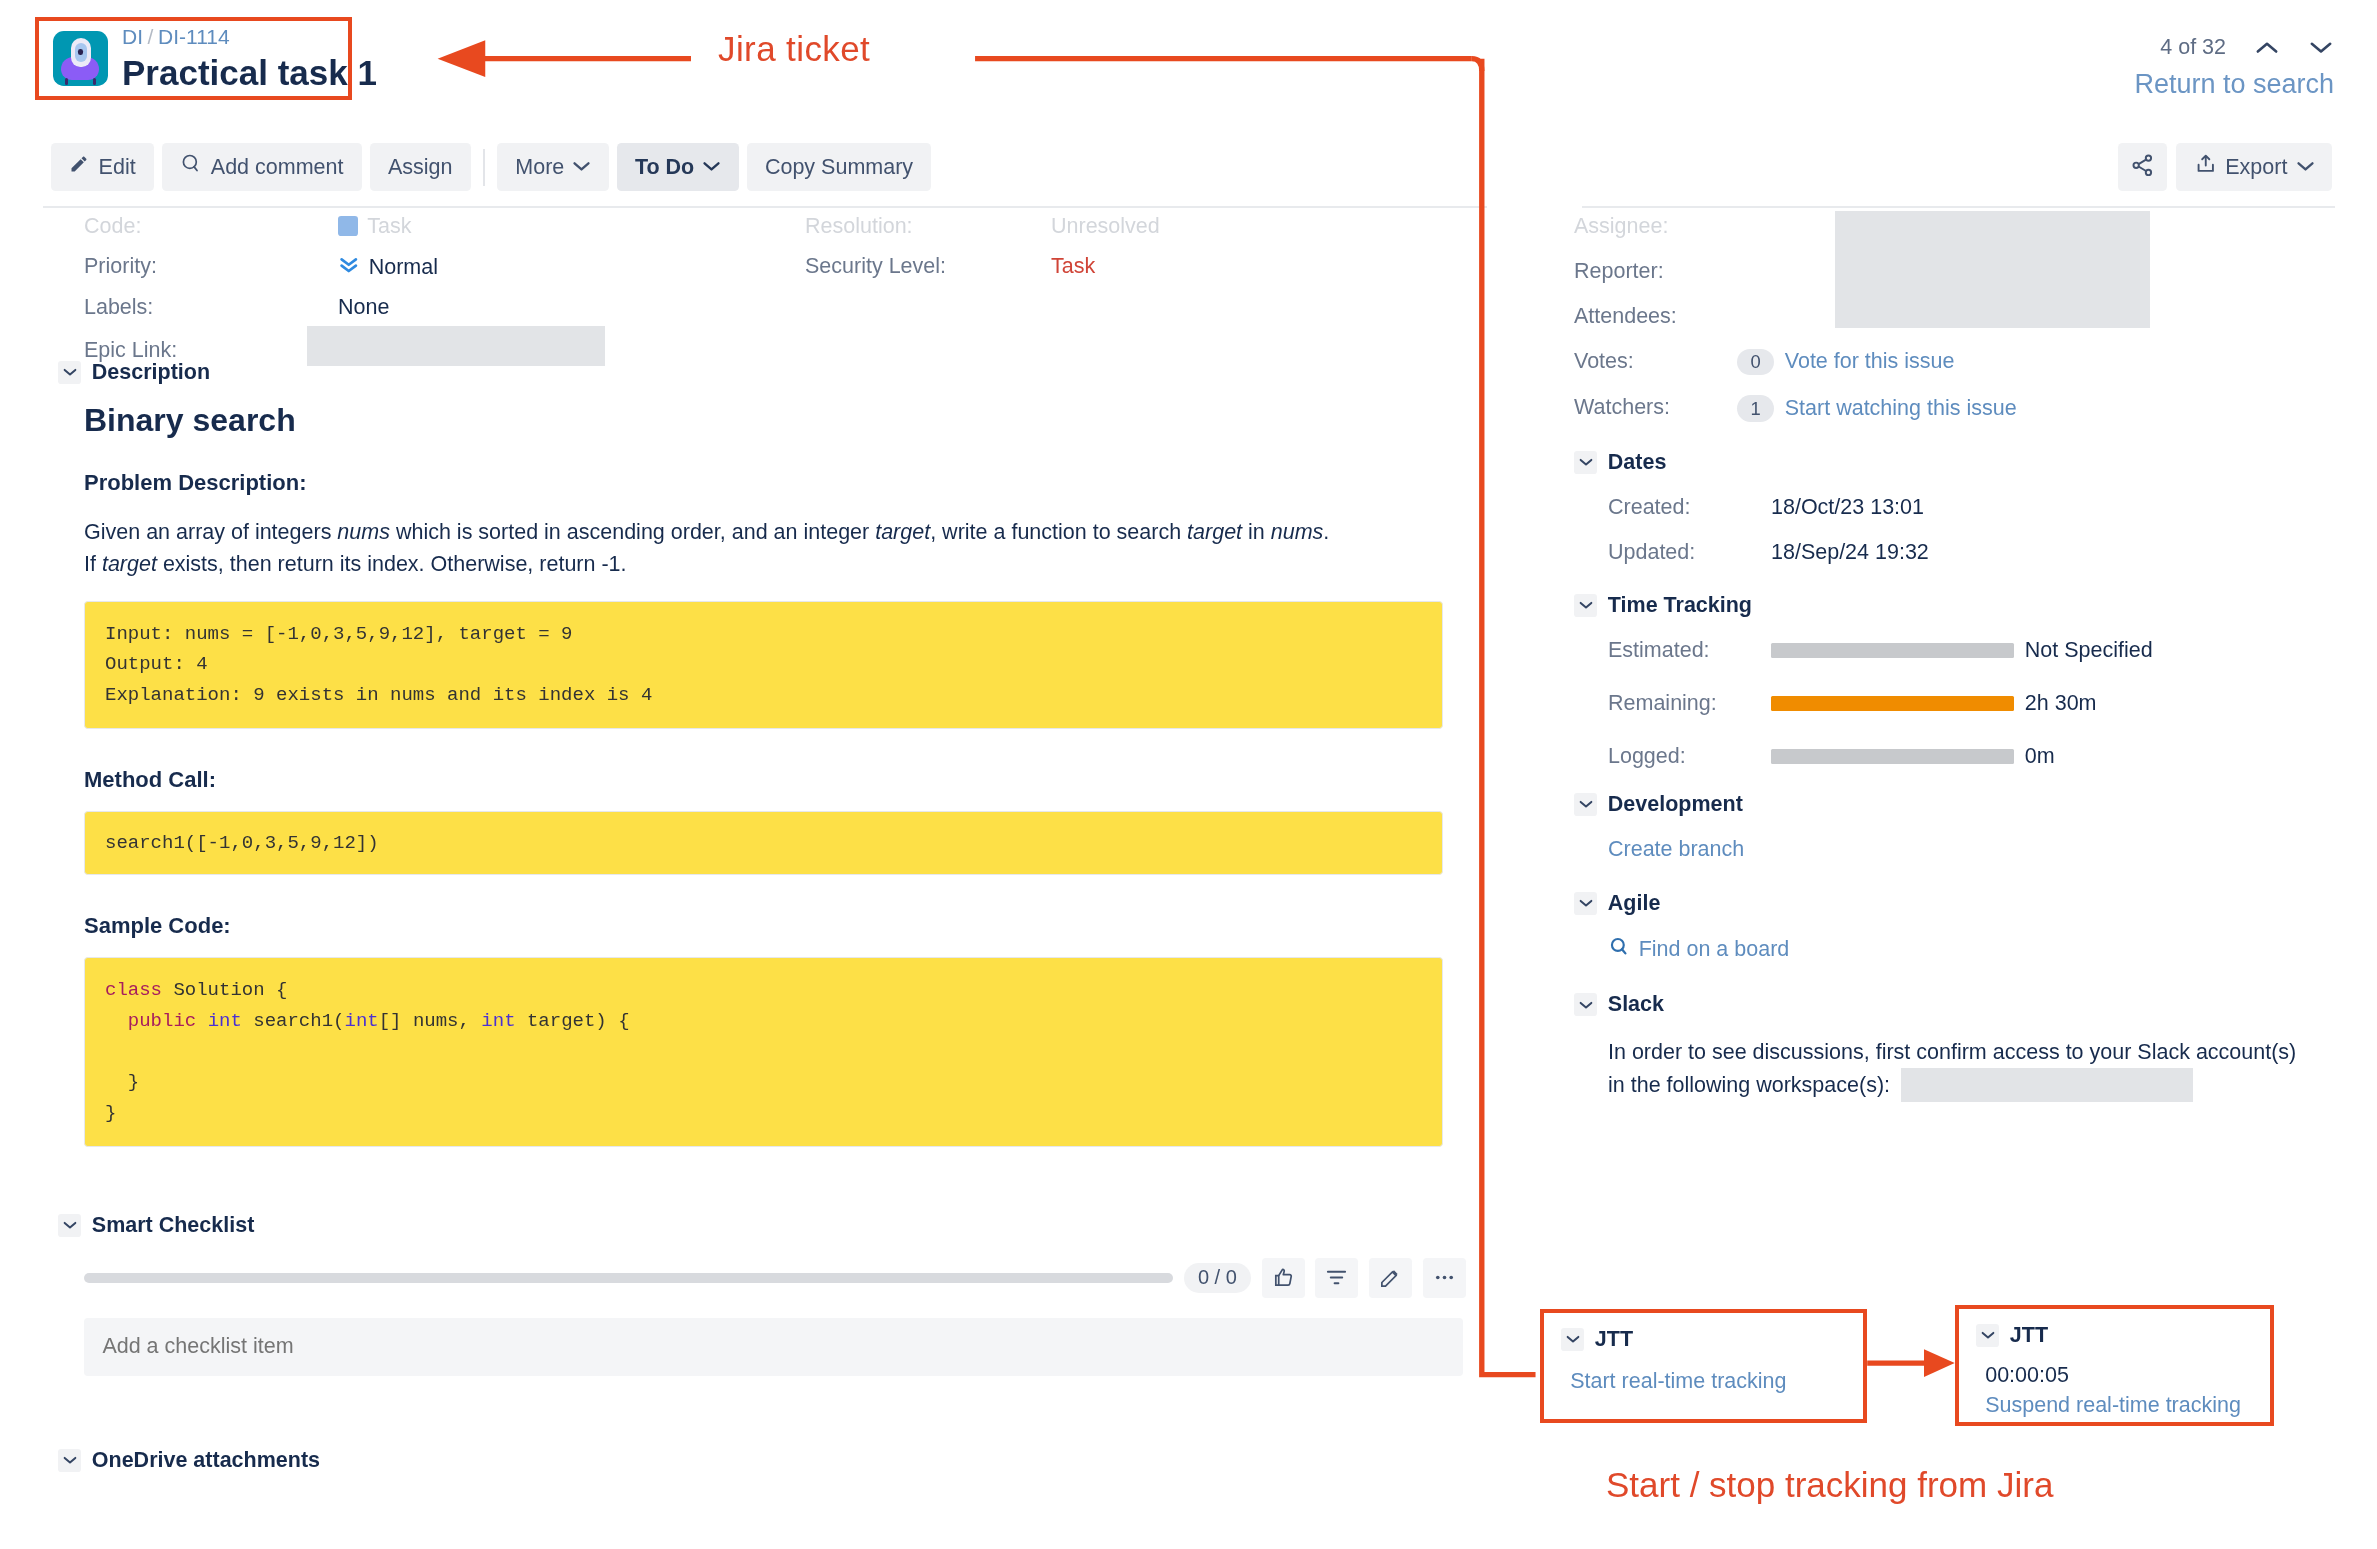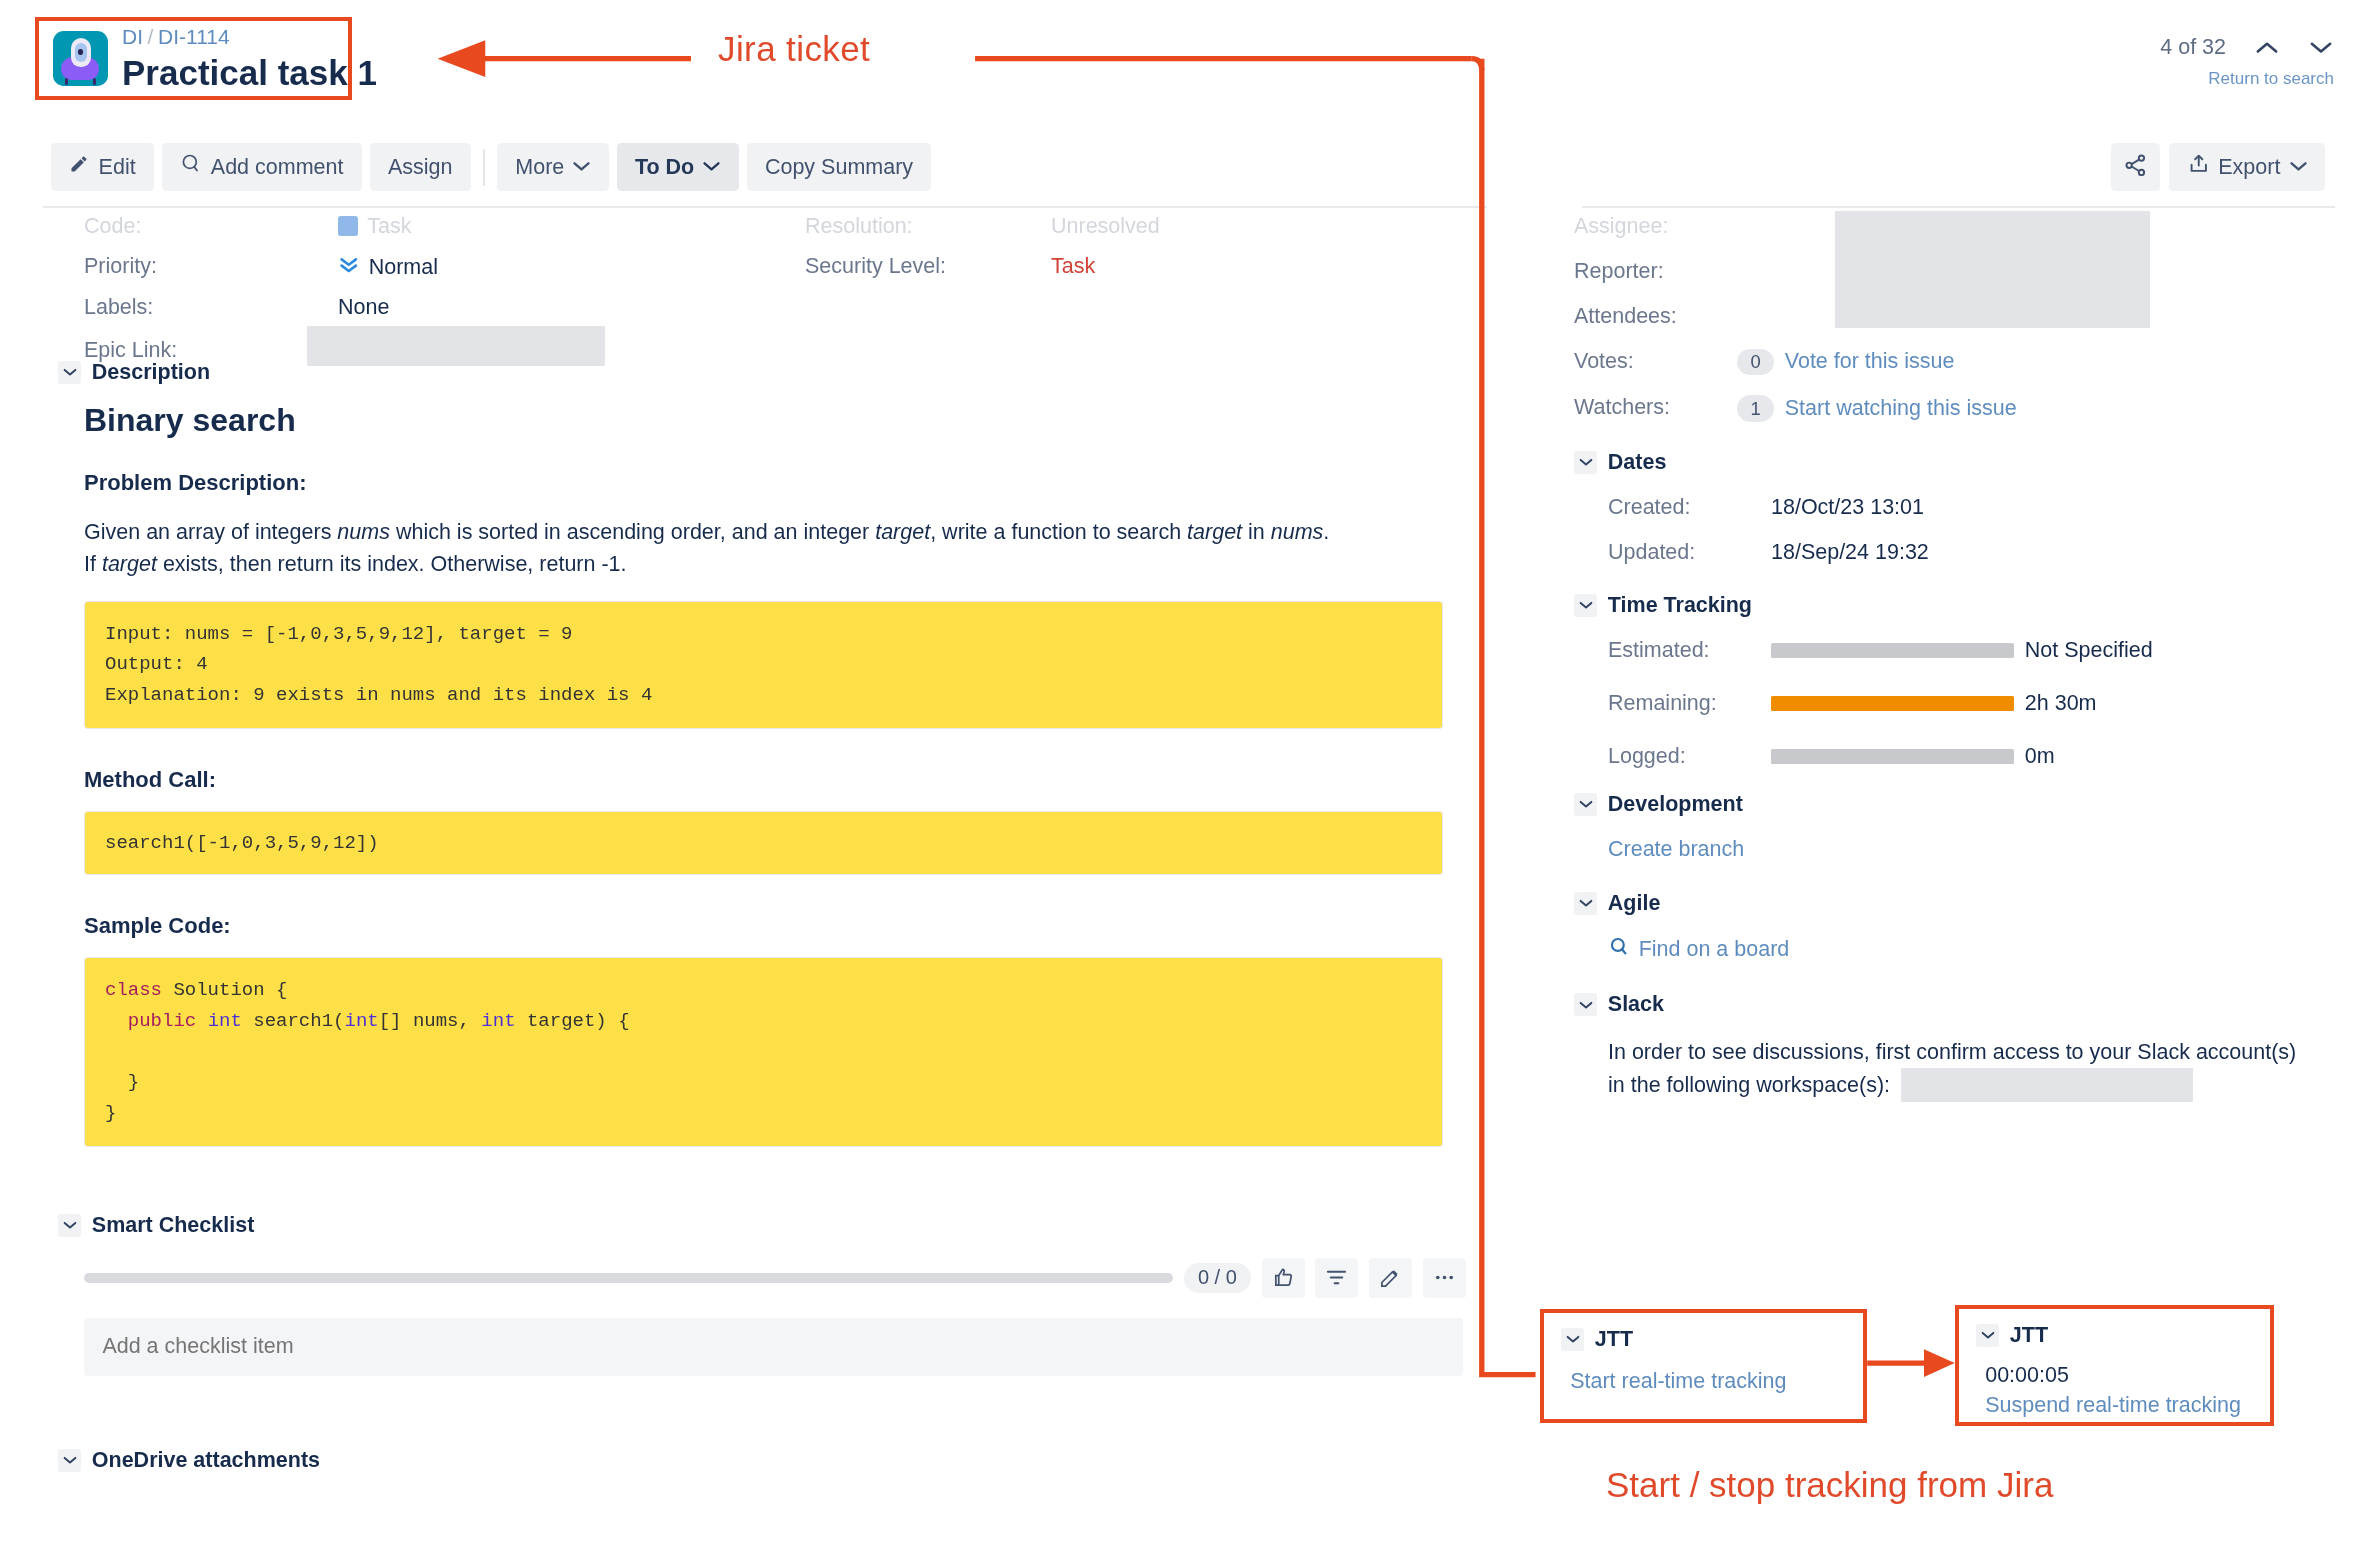--- a/index.html
+++ b/index.html
@@ -91,22 +91,22 @@
     background: #f1f2f4; border: none; border-radius: 4.6px;
     width: 49px; height: 48px; display: inline-flex; align-items: center; justify-content: center;
     cursor: pointer;
   }
 
   
   .hdr-right { position: absolute; right: 43px; top: 35px; text-align: right; }
   .pager { display: flex; align-items: center; justify-content: flex-end; gap: 28px; }
   .pager-count { font-size: 21.5px; color: #5e6c84; }
   .pager-arrow { color: #42526e; cursor: pointer; display:inline-flex; }
-  .return-link { display:block; margin-top: 9.2px; font-size: 17px; color: #6b95c4; cursor: pointer;}
-  .hdr-actions { position: absolute; right: 52px; top: 143px; display: flex; gap: 9px;}
+  .return-link { display:block; margin-top: 9.2px; font-size: 27px; color: #6b95c4; cursor: pointer;}
+  .hdr-actions { position: absolute; right: 45px; top: 143px; display: flex; gap: 9px;}
 
   
   .content { position: absolute; left: 0; top: 206px; width: 2377px; }
   .top-rule { position: absolute; left: 43px; top: 0; width: 1444px; height: 1.5px; background: #e8eaed;}
   .top-rule2 { position: absolute; left: 1582px; top: 0; width: 753px; height: 1.5px; background: #e8eaed;}
 
   .col-left { position: absolute; left: 0; top: 0; width: 1497px; }
   .col-right { position: absolute; left: 1574px; top: 0; width: 803px; }
 
   

